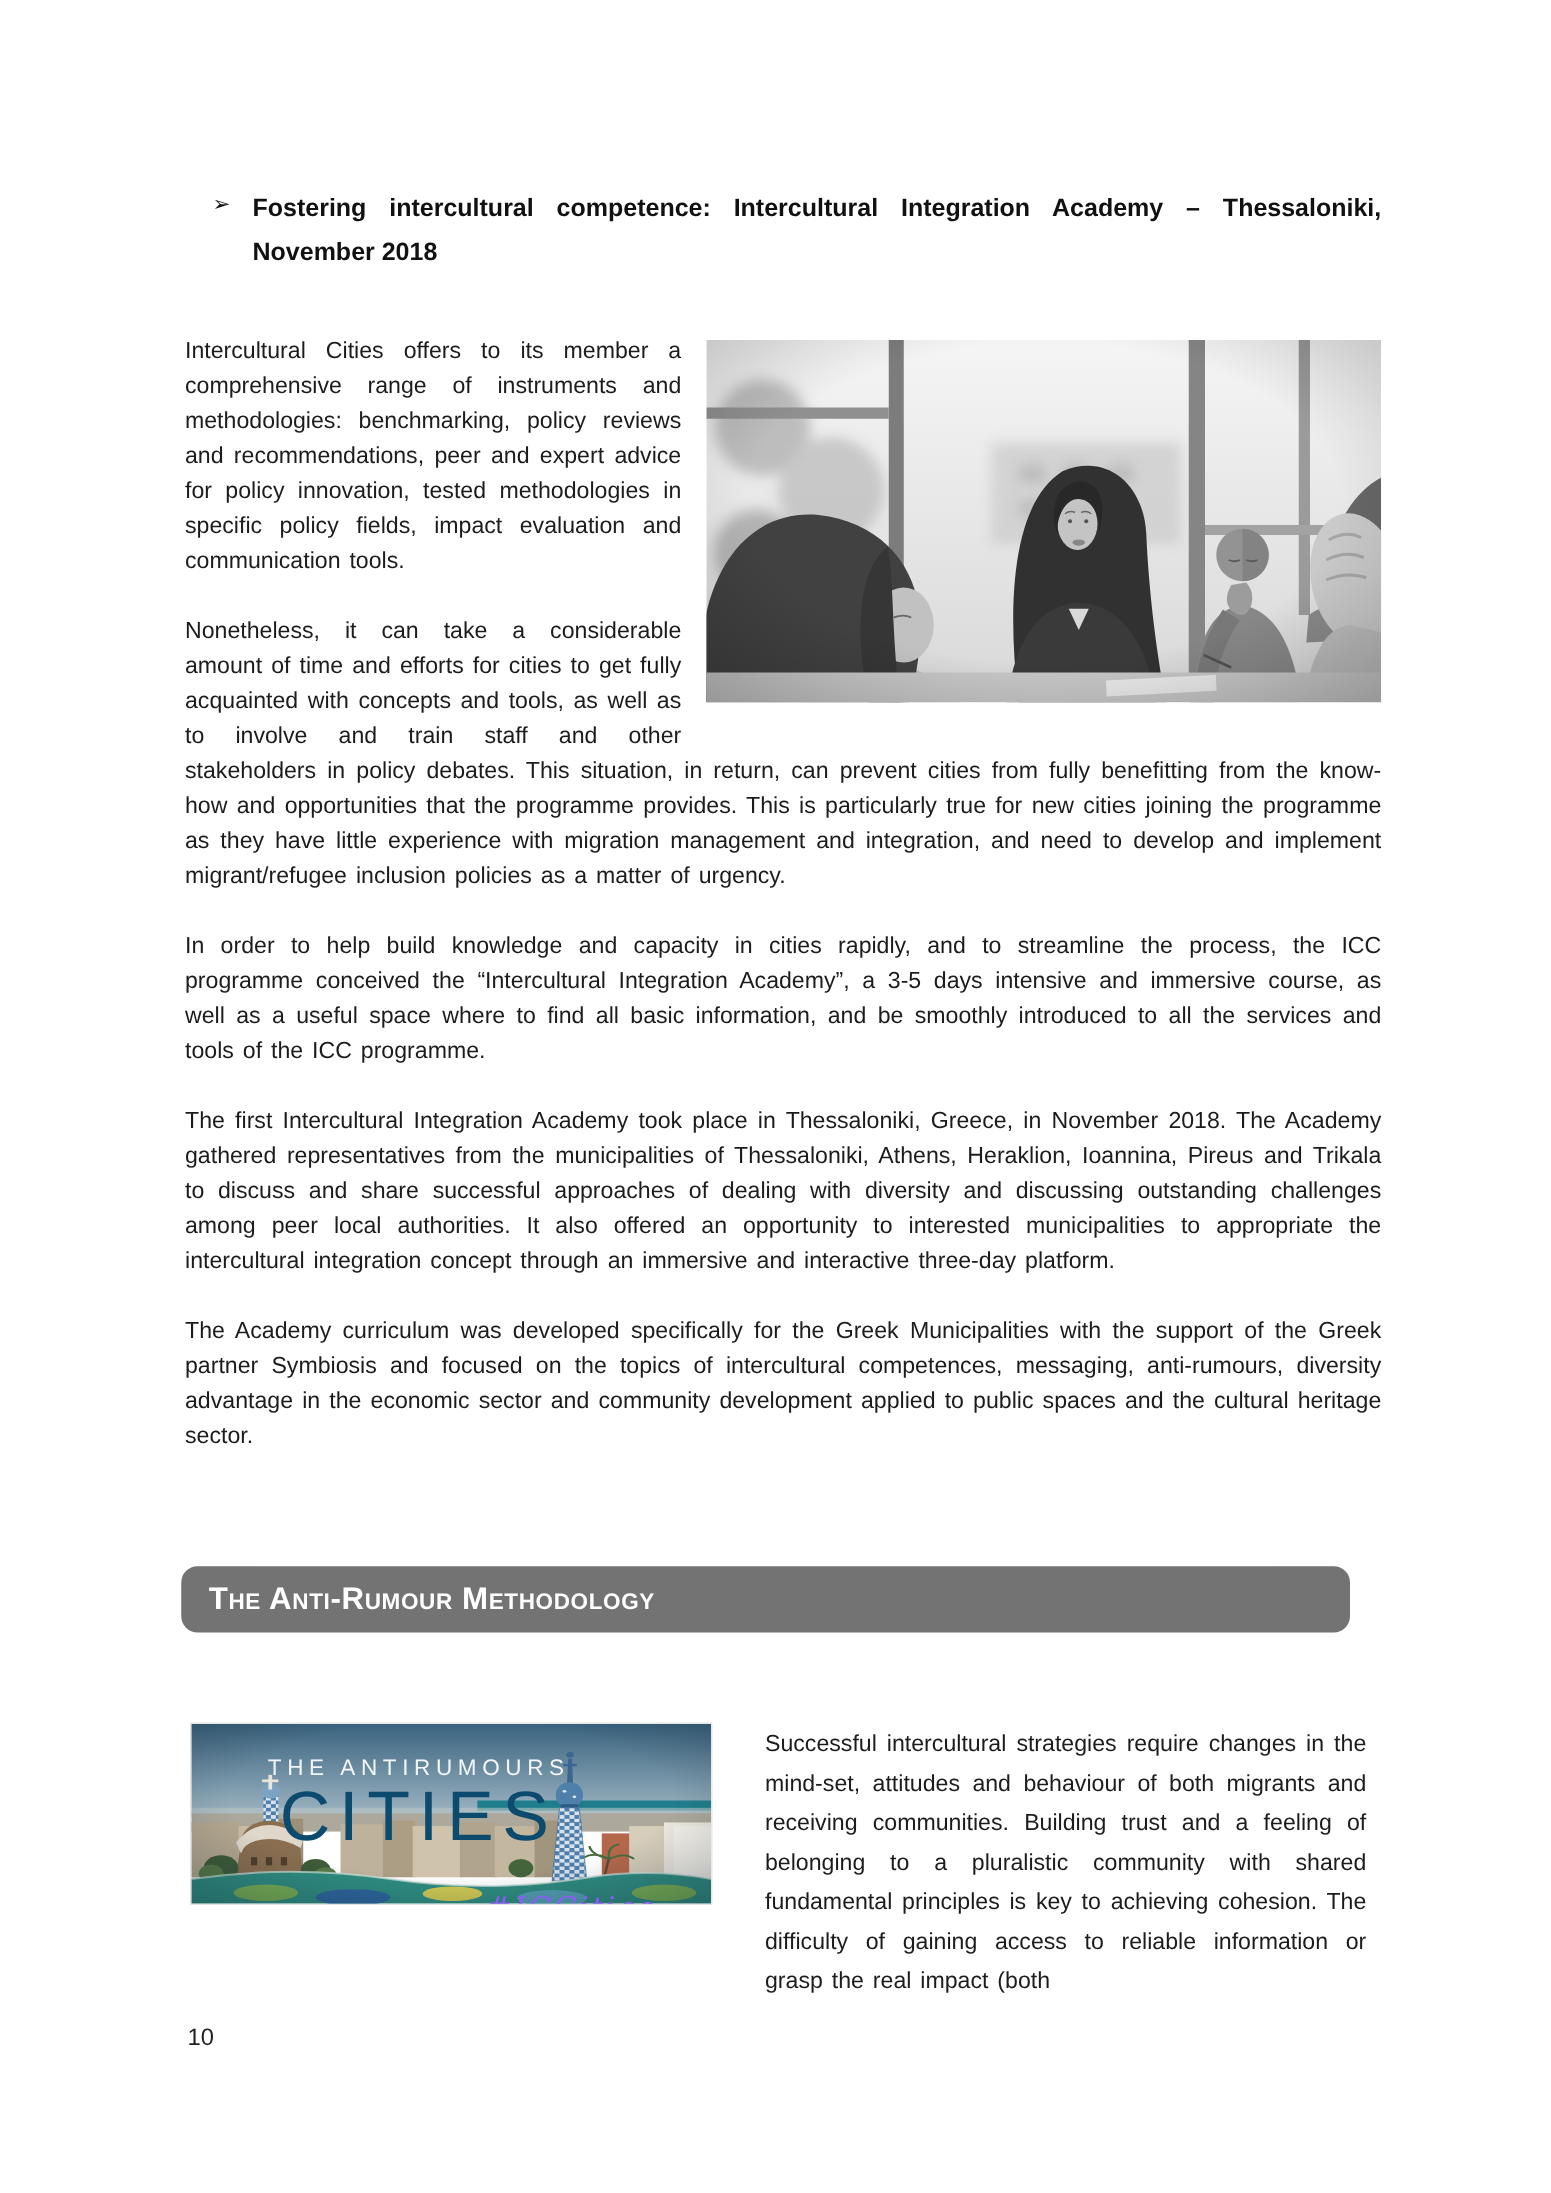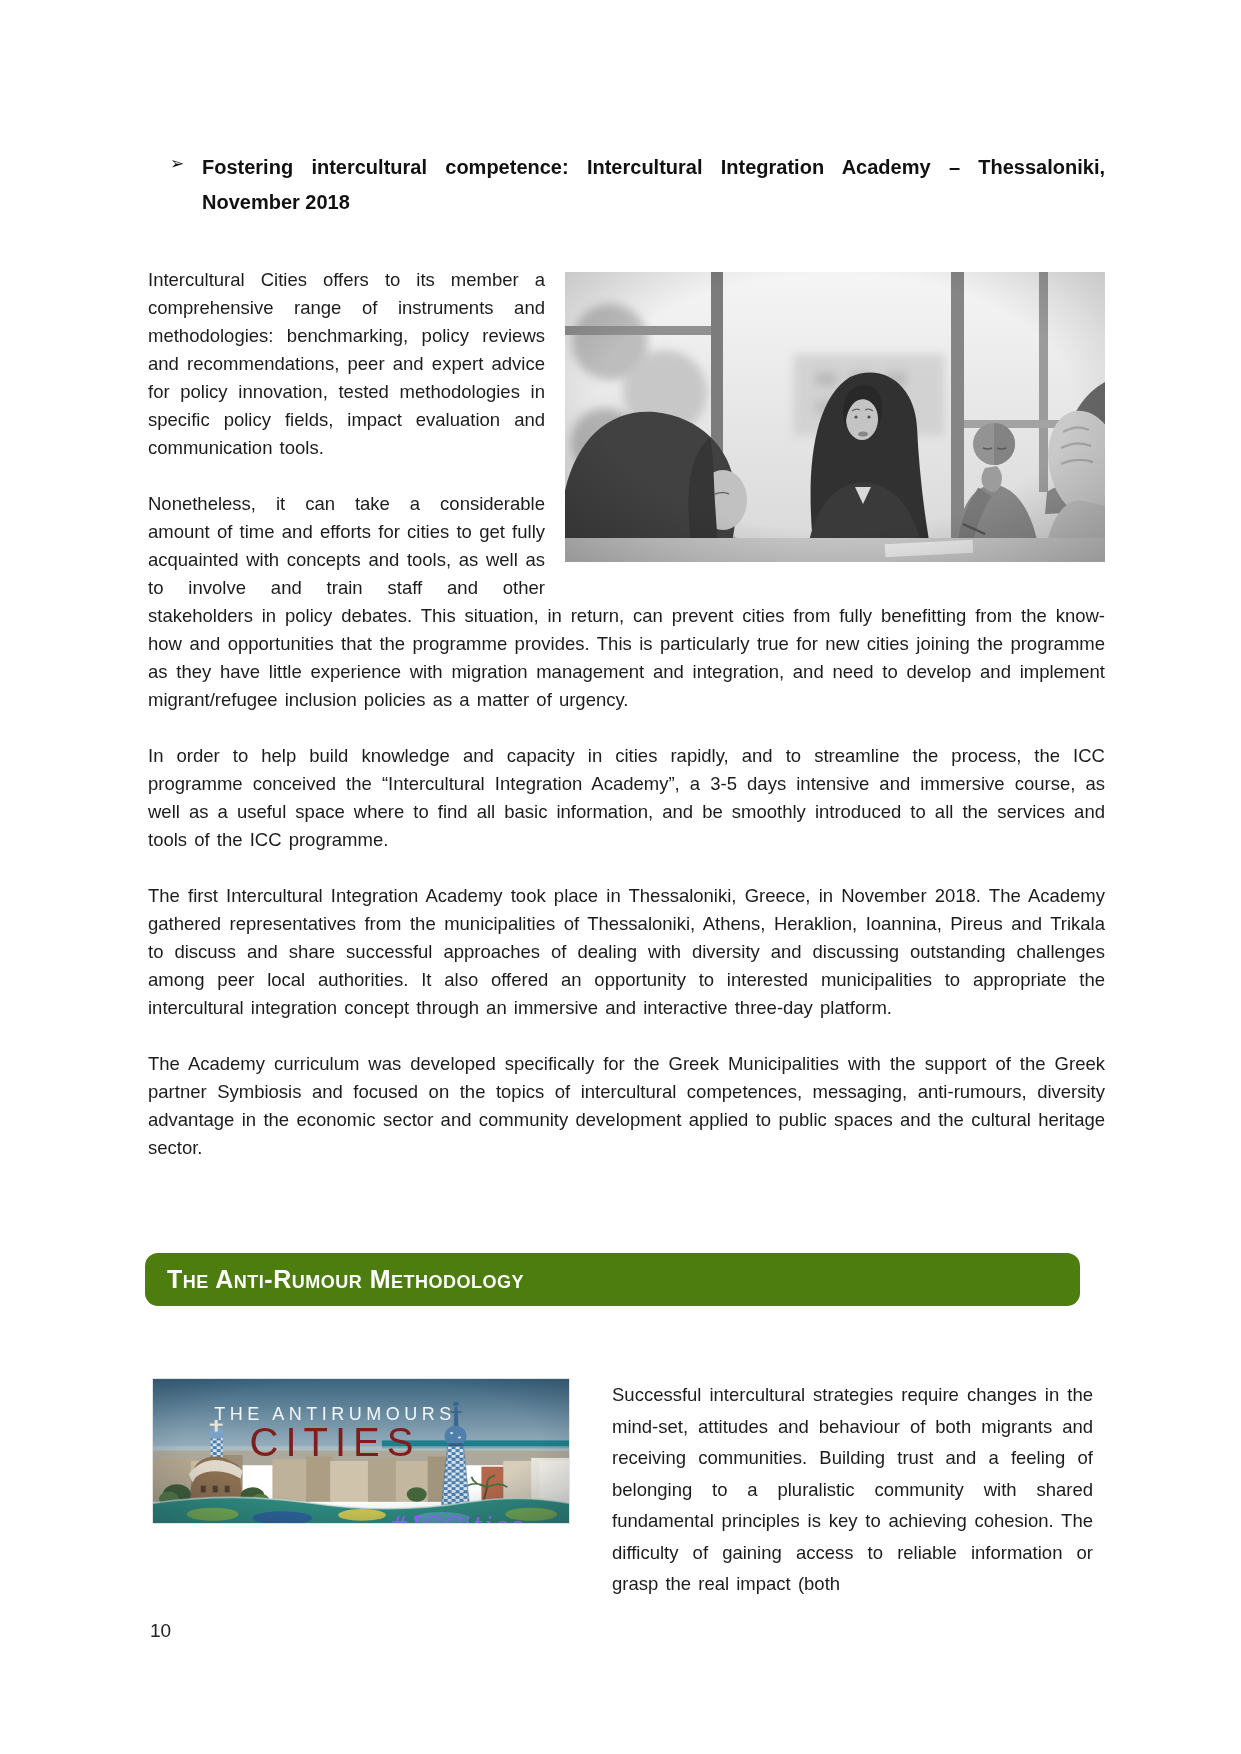--- a/index.html
+++ b/index.html
@@ -16,33 +16,33 @@
   .flow p{margin:0 0 28px 0;font-size:18.5px;line-height:28px;text-align:justify;word-spacing:2px;}
   .flow::after{content:"";display:block;clear:both;}
 
   
   .photo{float:right;width:540px;height:290px;margin:6px 0 22px 20px;
          filter:grayscale(1) contrast(1.03);overflow:hidden;}
   .photo svg{display:block;width:100%;height:100%;}
 
   
   .banner{position:absolute;left:145px;top:1253px;width:935px;height:53px;border-radius:13px;
-          background:#4d7c0f;display:flex;align-items:center;}
+          background:#737373;display:flex;align-items:center;}
   .banner-title{margin-left:22px;color:#ffffff;font-weight:bold;font-size:25px;
                 font-variant:small-caps;letter-spacing:0.5px;}
 
   
   .bottom{position:absolute;left:152px;top:1367px;width:953px;display:flex;gap:30px;}
   .ar-image{position:relative;flex:0 0 418px;width:418px;height:146px;margin-top:11px;
             overflow:hidden;border:1px solid #e3e3e3;box-sizing:border-box;}
   .ar-image svg{display:block;width:100%;height:100%;}
   .ar-line1{position:absolute;left:0;top:25px;width:364px;text-align:center;color:#f2f6f8;
             font-size:18px;letter-spacing:4.5px;white-space:nowrap;}
-  .ar-line2{position:absolute;left:0;top:41px;width:364px;text-align:center;color:#7f1d1d;
-            font-size:40px;letter-spacing:7px;white-space:nowrap;}
+  .ar-line2{position:absolute;left:0;top:41px;width:364px;text-align:center;color:#0c4a6e;
+            font-size:56px;letter-spacing:7px;white-space:nowrap;}
   .ar-hash{position:absolute;left:236px;top:133px;color:#8b5cf6;font-family:"DejaVu Serif",serif;
            font-style:italic;font-size:24px;letter-spacing:2px;white-space:nowrap;}
   .ar-text{flex:1;font-size:18.5px;line-height:31.5px;text-align:justify;word-spacing:2px;margin:12px;}
 
   .pagenum{position:absolute;left:150px;top:1620px;font-size:19px;color:#222;}
 </style>
 </head>
 <body>
 
 <div class="page">

